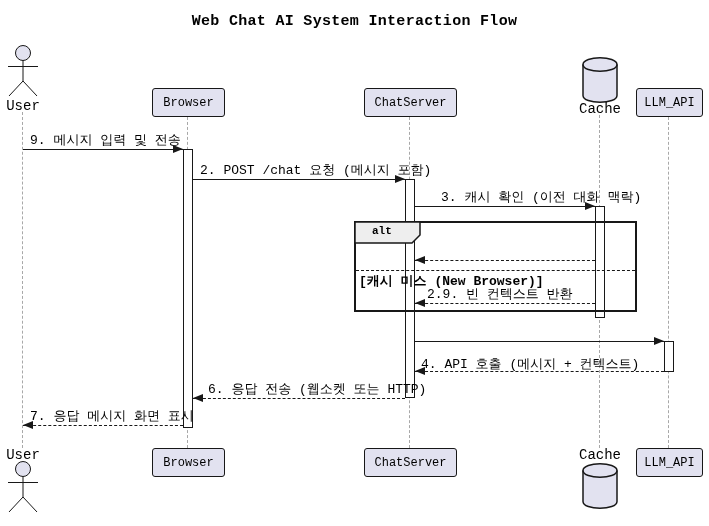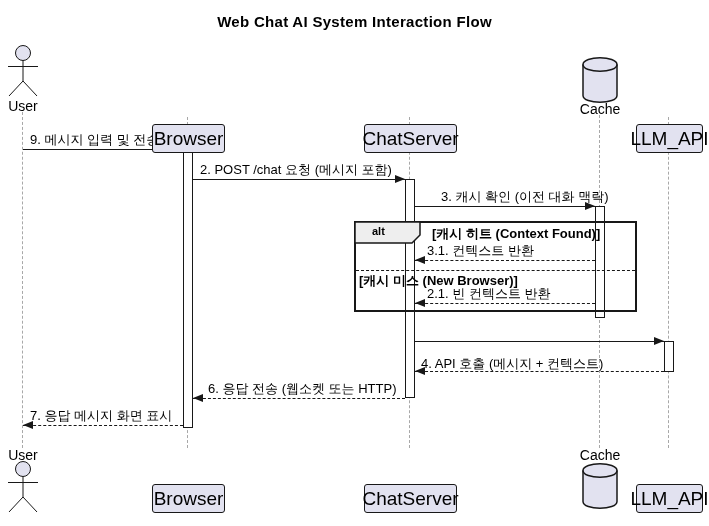--- a/index.html
+++ b/index.html
@@ -6,32 +6,32 @@
     --participant_fill:#E2E2F0;
     --participant_border:#181818;
     --line_color:#181818;
     --lifeline_color:#A8A8A8;
     --frame_header_fill:#EEEEEE;
     --background:#FFFFFF;
   }
   html,body{margin:0;padding:0;background:#fff;}
   #diagram{
     position:relative;width:709px;height:526px;background:var(--background);
-    font-family:Liberation Sans, sans-serif;color:#000;overflow:hidden;
+    font-family:Liberation Mono, monospace;color:#000;overflow:hidden;
   }
   .title{
     position:absolute;top:13px;left:0;width:709px;text-align:center;
     font-size:15px;font-weight:bold;letter-spacing:.3px;
   }
   .lifeline{position:absolute;width:0;border-left:1px dashed var(--lifeline_color);z-index:1;}
   .pbox{
     position:absolute;height:29px;box-sizing:border-box;
     background:var(--participant_fill);border:1px solid var(--participant_border);
     border-radius:3px;display:flex;align-items:center;justify-content:center;
-    font-size:19px;z-index:5;margin-top:36px;
+    font-size:12px;z-index:5;
   }
   .plabel{position:absolute;text-align:center;font-size:14px;z-index:5;white-space:nowrap;}
   .activation{
     position:absolute;width:10px;box-sizing:border-box;background:#fff;
     border:1px solid var(--participant_border);z-index:2;
   }
   .altframe{
     position:absolute;left:354px;top:221px;width:283px;height:91px;
     box-sizing:border-box;border:2px solid var(--line_color);z-index:3;
   }
@@ -90,46 +90,44 @@
   <div class="activation" style="left:595px;top:206px;height:112px;"></div>
   <div class="activation" style="left:664px;top:341px;height:31px;"></div>
 
   <div class="altframe">
     <div class="alt-pent">
       <svg width="68" height="23" viewBox="0 0 68 23">
         <path d="M1,1 H66 V14 L58,22 H1 Z" style="fill:var(--frame_header_fill);stroke:var(--line_color);stroke-width:1.5"></path>
       </svg>
     </div>
     <div class="alt-kw">alt</div>
-    <div class="alt-cond" style="left:76px;top:2px;">[캐시 히트 (Context Found)]</div>
     <div class="alt-div"></div>
     <div class="alt-cond" style="left:3px;top:49px;">[캐시 미스 (New Browser)]</div>
   </div>
 
   <div class="msg-label" style="left:30px;top:131px;">9. 메시지 입력 및 전송</div>
   <div class="msg-line solid" style="left:23px;top:149px;width:160px;">
       <span class="head r"></span>
     </div>
 
   <div class="msg-label" style="left:200px;top:161px;">2. POST /chat 요청 (메시지 포함)</div>
   <div class="msg-line solid" style="left:193px;top:179px;width:212px;">
       <span class="head r"></span>
     </div>
 
   <div class="msg-label" style="left:421px;top:188px;margin-left:20px;">3. 캐시 확인 (이전 대화 맥락)</div>
   <div class="msg-line solid" style="left:415px;top:206px;width:180px;">
       <span class="head r"></span>
     </div>
 
-  <div class="msg-label" style="left:427px;top:242px;">3.1. 컨텍스트 반환</div>
   <div class="msg-line dashed" style="left:415px;top:260px;width:180px;">
       <span class="head l"></span>
     </div>
 
-  <div class="msg-label" style="left:427px;top:285px;">2.1. 빈 컨텍스트 반환</div>
+  <div class="msg-label" style="left:427px;top:285px;">2.9. 빈 컨텍스트 반환</div>
   <div class="msg-line dashed" style="left:415px;top:303px;width:180px;">
       <span class="head l"></span>
     </div>
 
   <div class="msg-label" style="left:421px;top:323px;margin-top:32px;">4. API 호출 (메시지 + 컨텍스트)</div>
   <div class="msg-line solid" style="left:415px;top:341px;width:249px;">
       <span class="head r"></span>
     </div>
 
   <div class="msg-line dashed" style="left:415px;top:371px;width:249px;">

